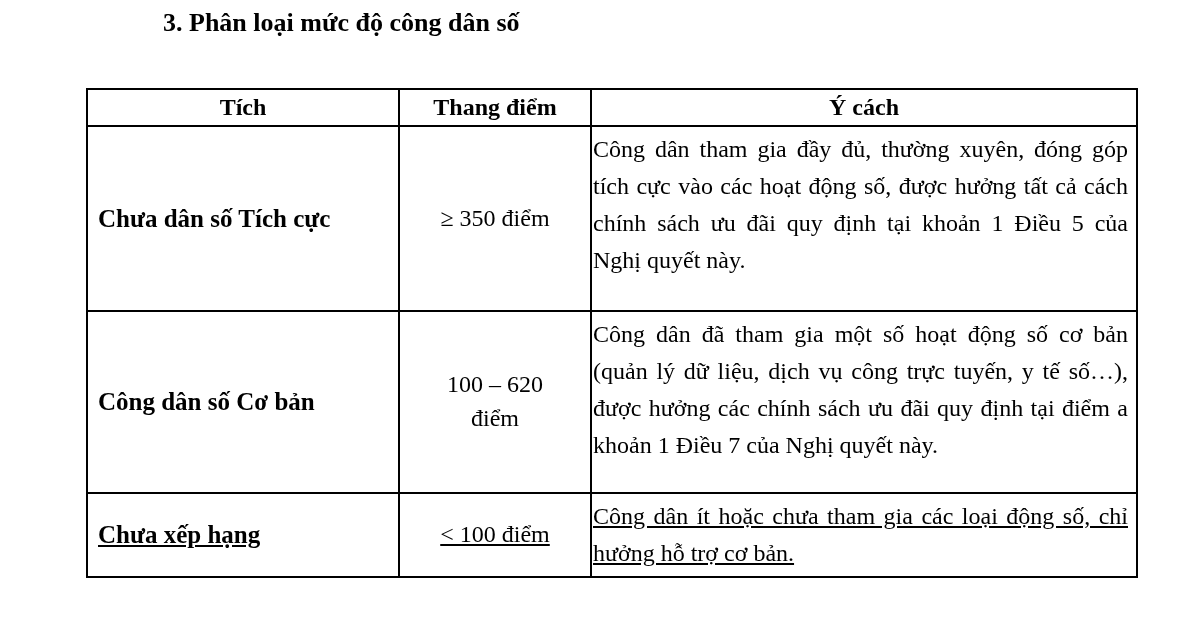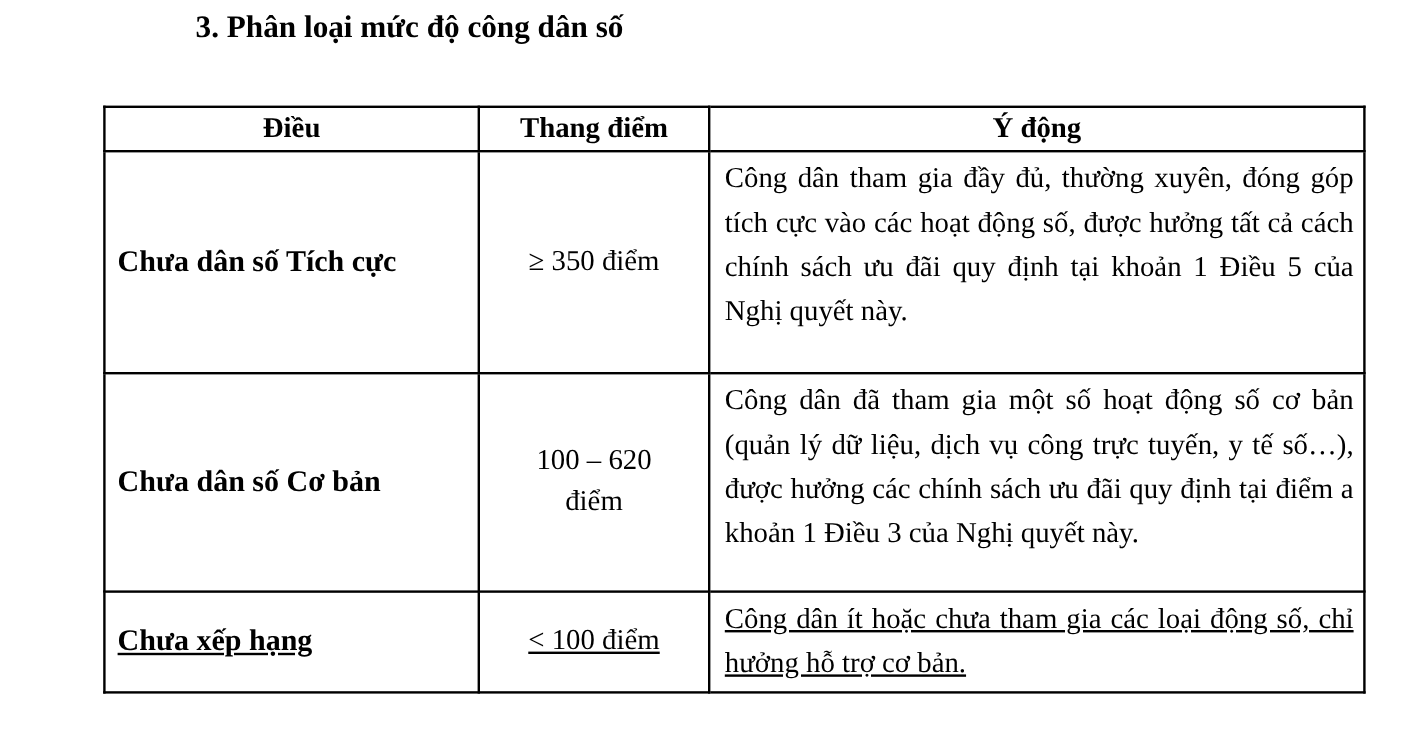--- a/index.html
+++ b/index.html
@@ -64,54 +64,54 @@
     text-align: center;
     vertical-align: middle;
     padding: 2px 30px;
     line-height: 1.4;
     border-radius: 32px;
   }
   td.meaning-cell {
     font-size: 24px;
     text-align: justify;
     vertical-align: top;
-    padding: 4px 8px 4px 12px;
+    padding: 4px 8px 4px 1px;
     line-height: 37px;
   }
 </style>
 </head>
 <body>
 
 <div class="page">
 
   <div class="doc-title">3. Phân loại mức độ công dân số</div>
 
   <table class="classification">
     <colgroup>
       <col class="c1">
       <col class="c2">
       <col class="c3">
     </colgroup>
     <tbody>
       <tr class="header-row">
-        <th class="col-header">Điều</th>
+        <th class="col-header">Tích</th>
         <th class="col-header">Thang điểm</th>
-        <th class="col-header">Ý động</th>
+        <th class="col-header">Ý cách</th>
       </tr>
 
       <tr class="row-1">
         <td class="rank-cell">Chưa dân số Tích cực</td>
         <td class="score-cell">≥ 350 điểm</td>
         <td class="meaning-cell">Công dân tham gia đầy đủ, thường xuyên, đóng góp tích cực vào các hoạt động số, được hưởng tất cả cách chính sách ưu đãi quy định tại khoản 1 Điều 5 của Nghị quyết này.</td>
       </tr>
 
       <tr class="row-2">
-        <td class="rank-cell">Chưa dân số Cơ bản</td>
+        <td class="rank-cell">Công dân số Cơ bản</td>
         <td class="score-cell">100 – 620 điểm</td>
-        <td class="meaning-cell">Công dân đã tham gia một số hoạt động số cơ bản (quản lý dữ liệu, dịch vụ công trực tuyến, y tế số…), được hưởng các chính sách ưu đãi quy định tại điểm a khoản 1 Điều 3 của Nghị quyết này.</td>
+        <td class="meaning-cell">Công dân đã tham gia một số hoạt động số cơ bản (quản lý dữ liệu, dịch vụ công trực tuyến, y tế số…), được hưởng các chính sách ưu đãi quy định tại điểm a khoản 1 Điều 7 của Nghị quyết này.</td>
       </tr>
 
       <tr class="row-3">
         <td class="rank-cell">Chưa xếp hạng</td>
         <td class="score-cell">&lt; 100 điểm</td>
         <td class="meaning-cell">Công dân ít hoặc chưa tham gia các loại động số, chỉ hưởng hỗ trợ cơ bản.</td>
       </tr>
     </tbody>
   </table>
 

